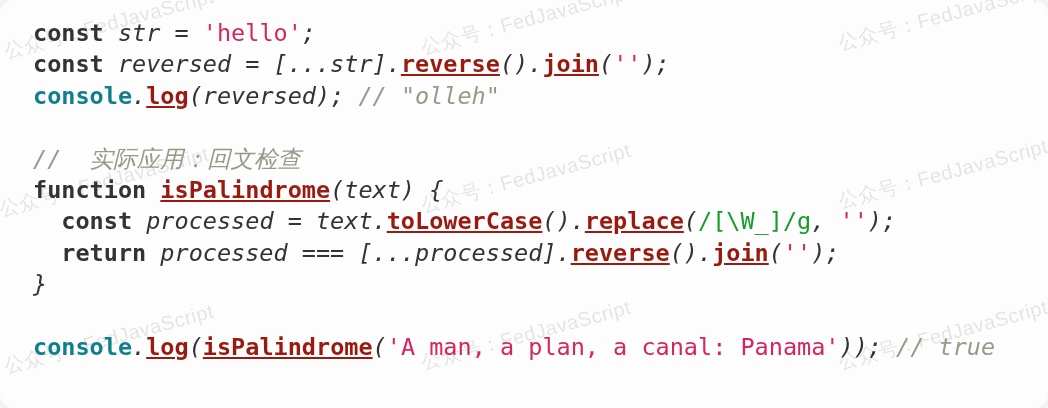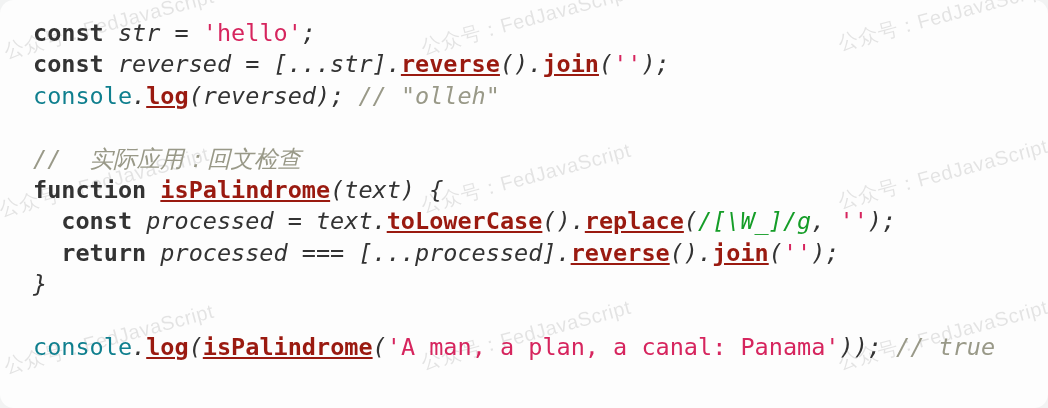--- a/index.html
+++ b/index.html
@@ -42,23 +42,23 @@
     font-family: "DejaVu Sans Mono", "Liberation Mono", monospace;
     font-size: 23.5px;
     line-height: 31.4px;
     color: var(--plain, #333333);
   }
   .line { white-space: pre; min-height: 31.4px; }
   .tk-pl { color: var(--plain, #333333); font-style: italic; }
   .tk-kw { color: var(--keyword, #333333); font-weight: bold; }
   .tk-ti { color: var(--method, #9a1a10); font-weight: bold; text-decoration: underline; }
   .tk-st { color: var(--string, #d6255e); margin-top: 8px; }
-  .tk-bi { color: var(--builtin, #0f7f8e); }
+  .tk-bi { color: var(--builtin, #0f7f8e); font-weight: bold; }
   .tk-co { color: var(--comment, #999988); font-style: italic; }
-  .tk-re { color: var(--regex, #159d28); font-style: italic; }
+  .tk-re { color: var(--regex, #159d28); }
 </style>
 </head>
 <body>
 
 <div class="card">
   <div class="wm-layer">
       <div class="wm" style="left: 8px; top: 38px;">公众号：FedJavaScript</div>
       <div class="wm" style="left: 425px; top: 34px;">公众号：FedJavaScript</div>
       <div class="wm" style="left: 842px; top: 30px;">公众号：FedJavaScript</div>
       <div class="wm" style="left: 3px; top: 196px;">公众号：FedJavaScript</div>

